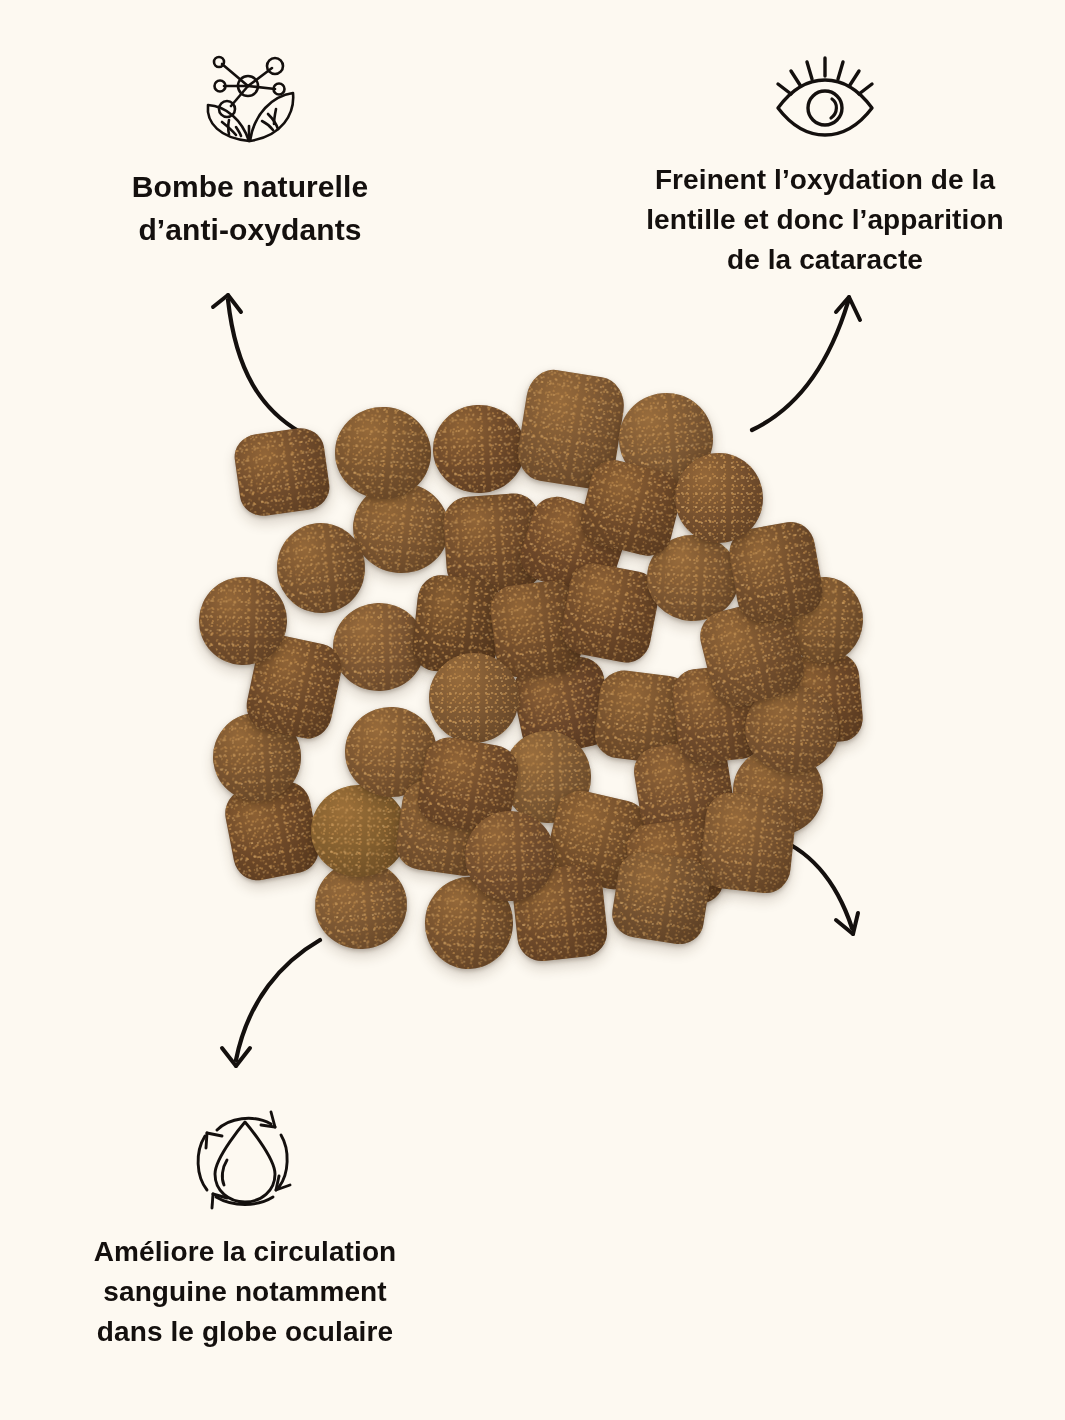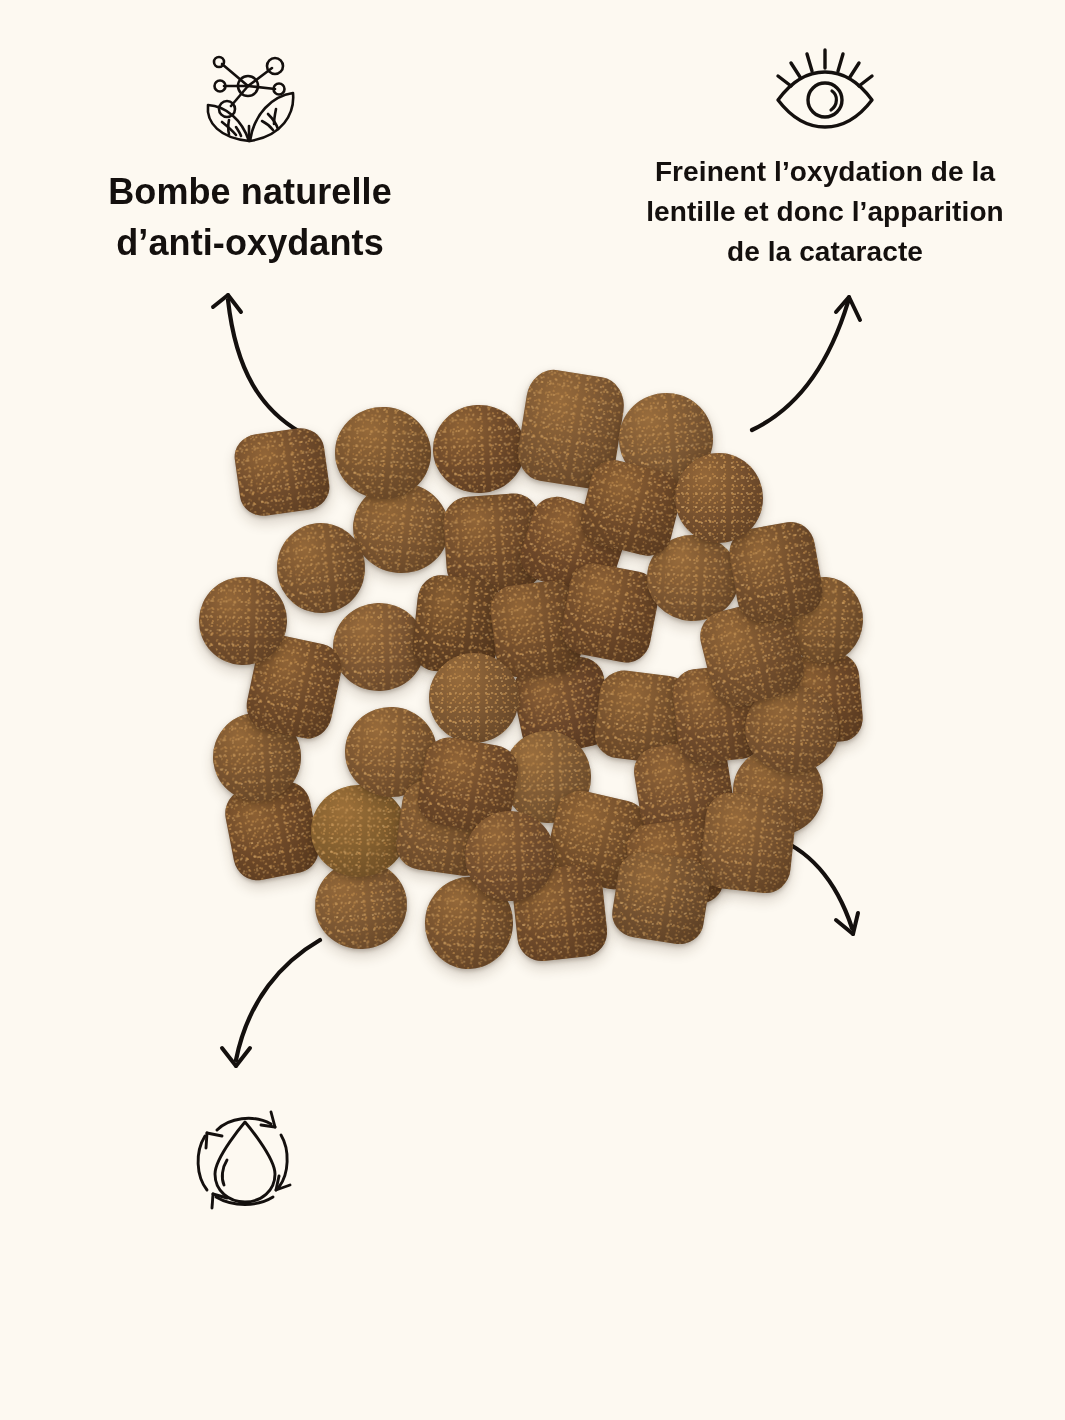--- a/index.html
+++ b/index.html
@@ -20,23 +20,23 @@
     font-weight:700;
     font-size:27px;
     line-height:1.42;
     letter-spacing:0.1px;
     white-space:pre-line;
   }
 
   
   #b-antiox { left:40px; top:44px; width:420px; }
   #b-antiox .icon-wrap { height:100px; }
-  #b-antiox .label { margin-top:22px; font-size:36px; }
-
-  #b-eye { left:595px; top:32px; width:460px; }
+  #b-antiox .label { margin-top:22px; font-size:30px; }
+
+  #b-eye { left:595px; top:40px; width:460px; }
   #b-eye .icon-wrap { height:100px; }
   #b-eye .label { margin-top:20px; font-size:28px; }
 
   #b-circ { left:10px; top:1098px; width:470px; }
   #b-circ .icon-wrap { height:112px; }
   #b-circ .label { margin-top:22px; font-size:28px; }
 
   #b-inflam { left:665px; top:963px; width:380px; }
   #b-inflam .icon-wrap { height:112px; }
   #b-inflam .label { margin-top:18px; font-size:28px; }
@@ -237,16 +237,19 @@
 
         <path d="M14 34 C 4 50, 5 74, 16 88"></path>
         <path d="M16 31 L 31 34"></path>
         <path d="M16 31 L 15 46"></path>
 
         <path d="M25 95 C 42 105, 66 105, 82 95"></path>
         <path d="M22 92 L 21 106"></path>
         <path d="M22 92 L 36 96"></path>
       </svg>
     </div>
+    <div class="label">Améliore la circulation
+sanguine notamment
+dans le globe oculaire</div>
   </div>
 
 
 </div>
 
 </body></html>

